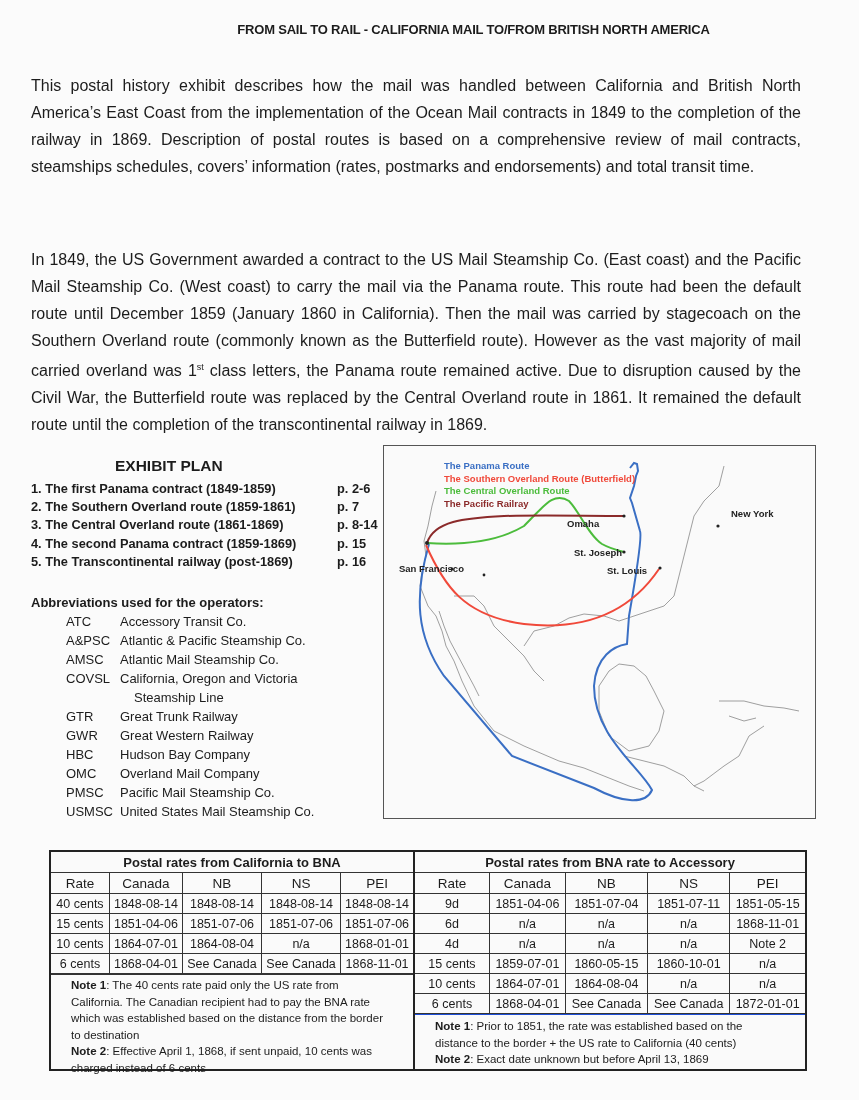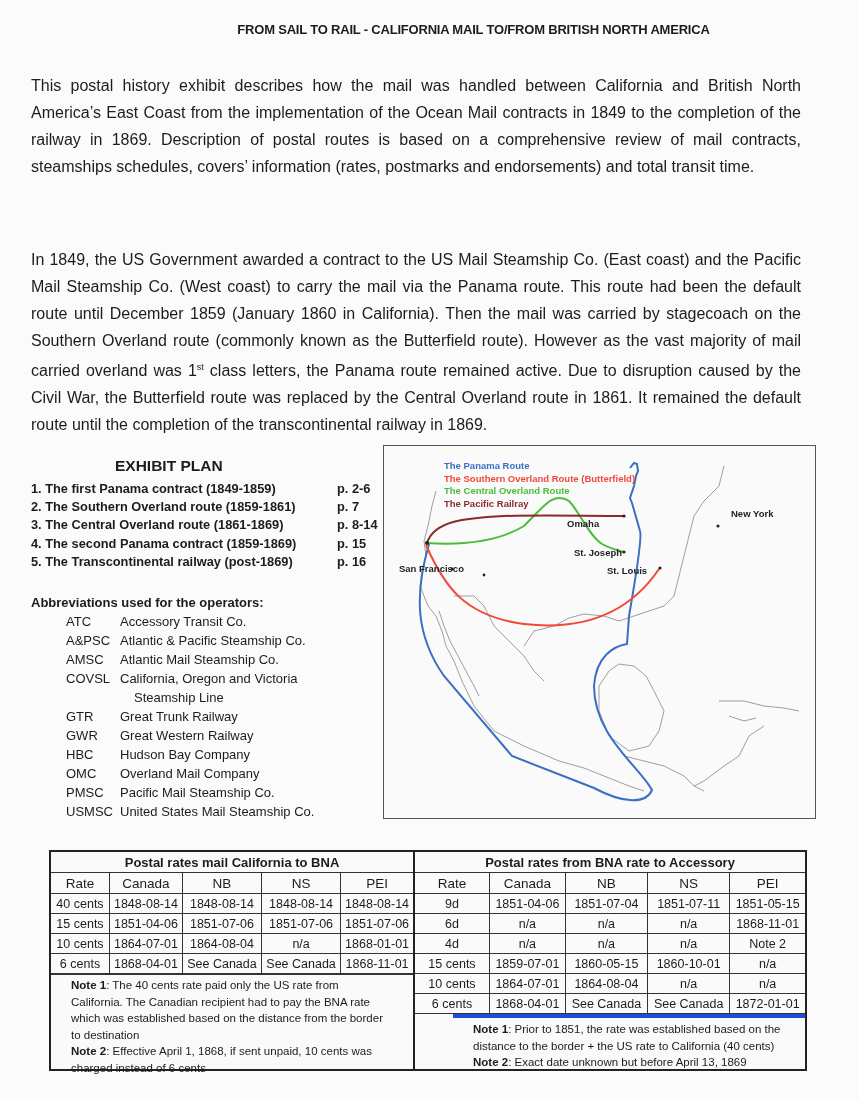--- a/index.html
+++ b/index.html
@@ -44,21 +44,21 @@
   .tbl-left { width:362px; border-right:2px solid #222; display:flex; flex-direction:column; }
   .tbl-right { flex:1; display:flex; flex-direction:column; }
   table { border-collapse:collapse; width:100%; font-size:12.5px; }
   td, th { border:1px solid #333; text-align:center; padding:0; font-weight:normal; height:19px; }
   th.cap { font-weight:bold; font-size:13px; height:20px; border-top:none; }
   tr td:first-child, tr th:first-child { border-left:none; }
   tr td:last-child, tr th:last-child { border-right:none; }
   .hdr td { font-size:13.5px; height:20px; }
   .notes { font-size:11.5px; line-height:16.5px; padding:2px 20px; }
   .notes b { font-weight:bold; }
-  .tbl-right .notes { border-top:4px solid #1d4ed8; padding-top:3px;margin-left:38px; }
+  .tbl-right .notes { border-top:1px solid #1d4ed8; padding-top:3px; }
 </style>
 </head>
 <body>
 
 <div class="title">FROM SAIL TO RAIL - CALIFORNIA MAIL TO/FROM BRITISH NORTH AMERICA</div>
 
 <div class="para" id="p1">This postal history exhibit describes how the mail was handled between California and British North America’s East Coast from the implementation of the Ocean Mail contracts in 1849 to the completion of the railway in 1869.  Description of postal routes is based on a comprehensive review of mail contracts, steamships schedules, covers’ information (rates, postmarks and endorsements) and total transit time.</div>
 <div class="para" id="p2"><span>In 1849, the US Government awarded a contract to the US Mail Steamship Co. (East coast) and the Pacific Mail Steamship Co. (West coast) to carry the mail via the Panama route.  This route had been the default route until December 1859 (January 1860 in California).  Then the mail was carried by stagecoach on the Southern Overland route (commonly known as the Butterfield route).  However as the vast majority of mail carried overland was 1</span><sup style="font-size:9px;">st</sup><span> class letters, the Panama route remained active. Due to disruption caused by the Civil War, the Butterfield route was replaced by the Central Overland route in 1861.  It remained the default route until the completion of the transcontinental railway in 1869.</span></div>
 
 <div class="plan-title">EXHIBIT PLAN</div>
@@ -180,21 +180,21 @@
   <div class="lbl" style="left:223px; top:119px;">St. Louis</div>
   <div class="lbl" style="left:15px; top:117px;">San Francisco</div>
   <div class="lbl" style="left:317px; top:62px;margin-left:30px;">New York</div>
 </div>
 
 <div class="tables">
   <div class="tbl-left">
     <table>
       <tbody>
           <tr>
-            <th class="cap" colspan="5">Postal rates mail California to BNA</th>
+            <th class="cap" colspan="5">Postal rates from California to BNA</th>
           </tr>
       <tr class="hdr">
         <td style="width:58px">Rate</td>
         <td>Canada</td>
         <td>NB</td>
         <td>NS</td>
         <td>PEI</td>
       </tr>
       <tr>
             <td>40 cents</td>

